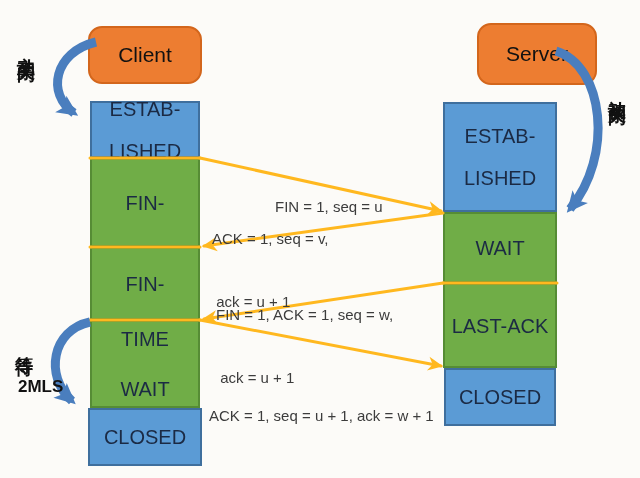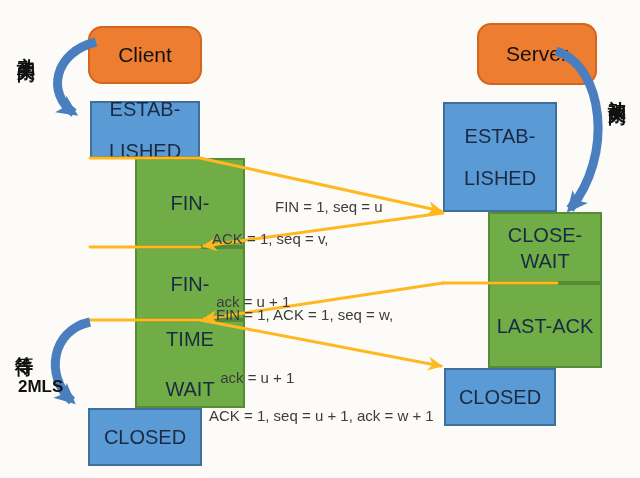--- a/index.html
+++ b/index.html
@@ -20,21 +20,21 @@
     background:var(--actor-orange);border:2px solid var(--actor-border);border-radius:14px;
     font-size:21px;color:#111;box-sizing:border-box;
   }
   #actor-client{left:88px;top:26px;width:114px;height:58px;}
   #actor-server{left:438px;top:23px;width:120px;height:62px;margin-left:39px;}
   .state{
     position:absolute;z-index:2;display:flex;flex-direction:column;align-items:center;justify-content:center;
     font-size:20px;line-height:1.3;color:var(--text-dark);box-sizing:border-box;text-align:center;
   }
   .state.blue {background:var(--state-blue); border:2px solid var(--state-blue-border);gap:16px;}
-  .state.green{background:var(--state-green);border:2px solid var(--state-green-border);margin-left:45px;}
+  .state.green{background:var(--state-green);border:2px solid var(--state-green-border);}
   
   #c-estab {left:90px;top:101px;width:110px;height:57px;}
   #c-fw1   {left:90px;top:158px;width:110px;height:89px;}
   #c-fw2   {left:90px;top:247px;width:110px;height:73px;}
   #c-tw    {left:90px;top:320px;width:110px;height:88px;gap:24px;}
   #c-closed{left:88px;top:408px;width:114px;height:58px;}
   
   #s-estab {left:443px;top:102px;width:114px;height:110px;}
   #s-cw    {left:443px;top:212px;width:114px;height:71px;}
   #s-la    {left:443px;top:283px;width:114px;height:85px;}
@@ -117,21 +117,20 @@
   </div>
   <div class="state blue" id="c-closed">
     <span>CLOSED</span>
   </div>
 
   <div class="state blue" id="s-estab">
     <span>ESTAB-</span>
     <span>LISHED</span>
   </div>
   <div class="state green" id="s-cw">
-    <span>CLOSE-</span>
     <span>WAIT</span>
   </div>
   <div class="state green" id="s-la">
     <span>LAST-ACK</span>
   </div>
   <div class="state blue" id="s-closed">
     <span>CLOSED</span>
   </div>
 
   <div class="msg" id="msg-fin">

